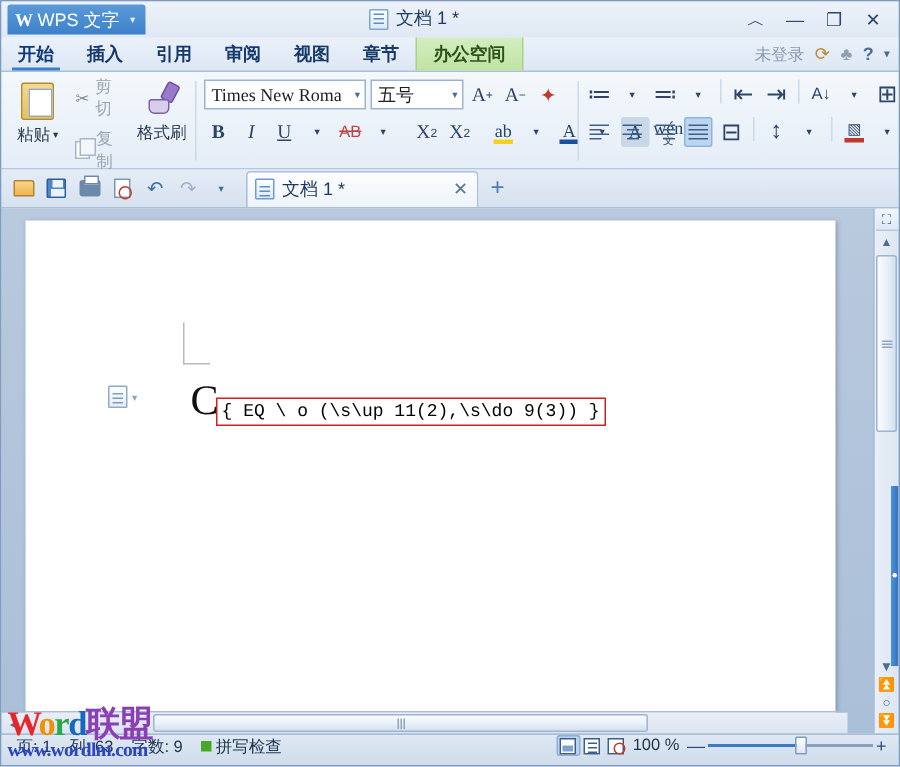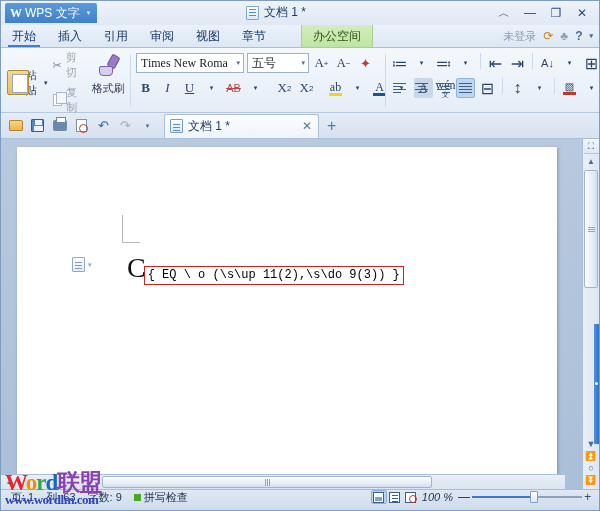--- a/index.html
+++ b/index.html
@@ -76,32 +76,32 @@
     background: linear-gradient(180deg,#eaf1fa 0%,#dde7f3 100%);
     border-bottom: 1px solid #a8c0dc;
     position: relative;
   }
   .mtab {
     padding: 0 11px;
     display: flex; align-items: center;
     font-size: 12px; color: #15396b;
     position: relative;
     cursor: default;
+    font-weight: bold;
   }
   .mtab.active { color: #0f3b7a; }
   .mtab.active:after {
     content:""; position:absolute; left: 7px; right: 7px; bottom: 0;
     height: 2px; background:#3c7fd0;
   }
   .mtab.green {
     background: linear-gradient(180deg,#d4edc0 0%,#bfe3a4 100%);
     color: #2c5418;
     border-left: 1px solid #a8d18a;
     border-right: 1px solid #a8d18a;
-    margin-left: 24px;
   }
   .menu-right {
     position: absolute; right: 4px; top: 0; bottom: 0;
     display: flex; align-items: center; gap: 7px;
     font-size: 11px; color: #8b9bb0;
     padding-right: 2px;
   }
   .mini-ic { font-size: 12px; color:#c08a2e; }
   .mini-ic.gray { color:#8f9fb3; }
   .mini-ic.q { color:#4a6c96; font-weight:bold; }
@@ -117,21 +117,21 @@
   .rgroup { display:flex; align-items:stretch; padding: 0 3px; position: relative;}
   .rgroup + .rgroup:before {
     content:""; position:absolute; left:0; top:4px; bottom:5px; width:1px;
     background: #ccd9e8;
   }
 
   
   .g-clip { width: 138px; display:flex; padding-left:4px; gap:2px;}
   .paste-btn {
     width: 44px;
-    display:flex; flex-direction:row; align-items:center; justify-content:flex-start;
+    display:flex; flex-direction:column; align-items:center; justify-content:flex-start;
     padding-top:3px;
     font-size: 11px; color:#2a3b52;
   }
   .clip-icon {
     width: 26px; height: 28px; position: relative; margin-bottom: 1px;
   }
   .clip-body {
     position:absolute; left:2px; top:2px; width:22px; height:25px;
     background: linear-gradient(180deg,#f5d98e 0%,#e8bf5d 100%);
     border:1px solid #b08c33; border-radius:2px;
@@ -344,21 +344,21 @@
     height: 21px; flex:0 0 21px;
     background: linear-gradient(180deg,#dfe8f4 0%,#cfdceb 100%);
     border-top:1px solid #a9bdd6;
     display:flex; align-items:flex-start;
     font-size:11px; color:#21374f;
     padding: 0 4px;
     position:relative;
   }
   .st-item { padding: 0 6px; display:flex; align-items:center; gap:3px; }
   .st-green-dot { width:7px;height:7px;background:#4aa827;display:inline-block;}
-  .st-right { margin-left:auto; display:flex; align-items:center; gap:0; padding-right:2px;font-style:italic;}
+  .st-right { margin-left:auto; display:flex; align-items:center; gap:0; padding-right:2px;}
   .view-ic {
     width:16px;height:14px;display:flex;align-items:center;justify-content:center;
     color:#3a5d8c;
   }
   .view-ic.active{background:#b9d3ef;border:1px solid #8cb0d8;border-radius:2px;}
   .vi-page{width:11px;height:11px;border:1.5px solid #3a5d8c;background:#fff;position:relative;}
   .vi-page:after{content:"";position:absolute;left:1px;bottom:1px;right:1px;height:4px;background:#7fa3cc;}
   .vi-outline{width:11px;height:11px;border:1.5px solid #3a5d8c;background:#fff;position:relative;}
   .vi-outline:after{content:"";position:absolute;left:2px;top:2px;width:6px;height:1px;background:#3a5d8c;box-shadow:0 3px 0 #3a5d8c,0 6px 0 #3a5d8c;}
   .vi-web{width:11px;height:11px;border:1.5px solid #3a5d8c;background:#fff;position:relative;}

